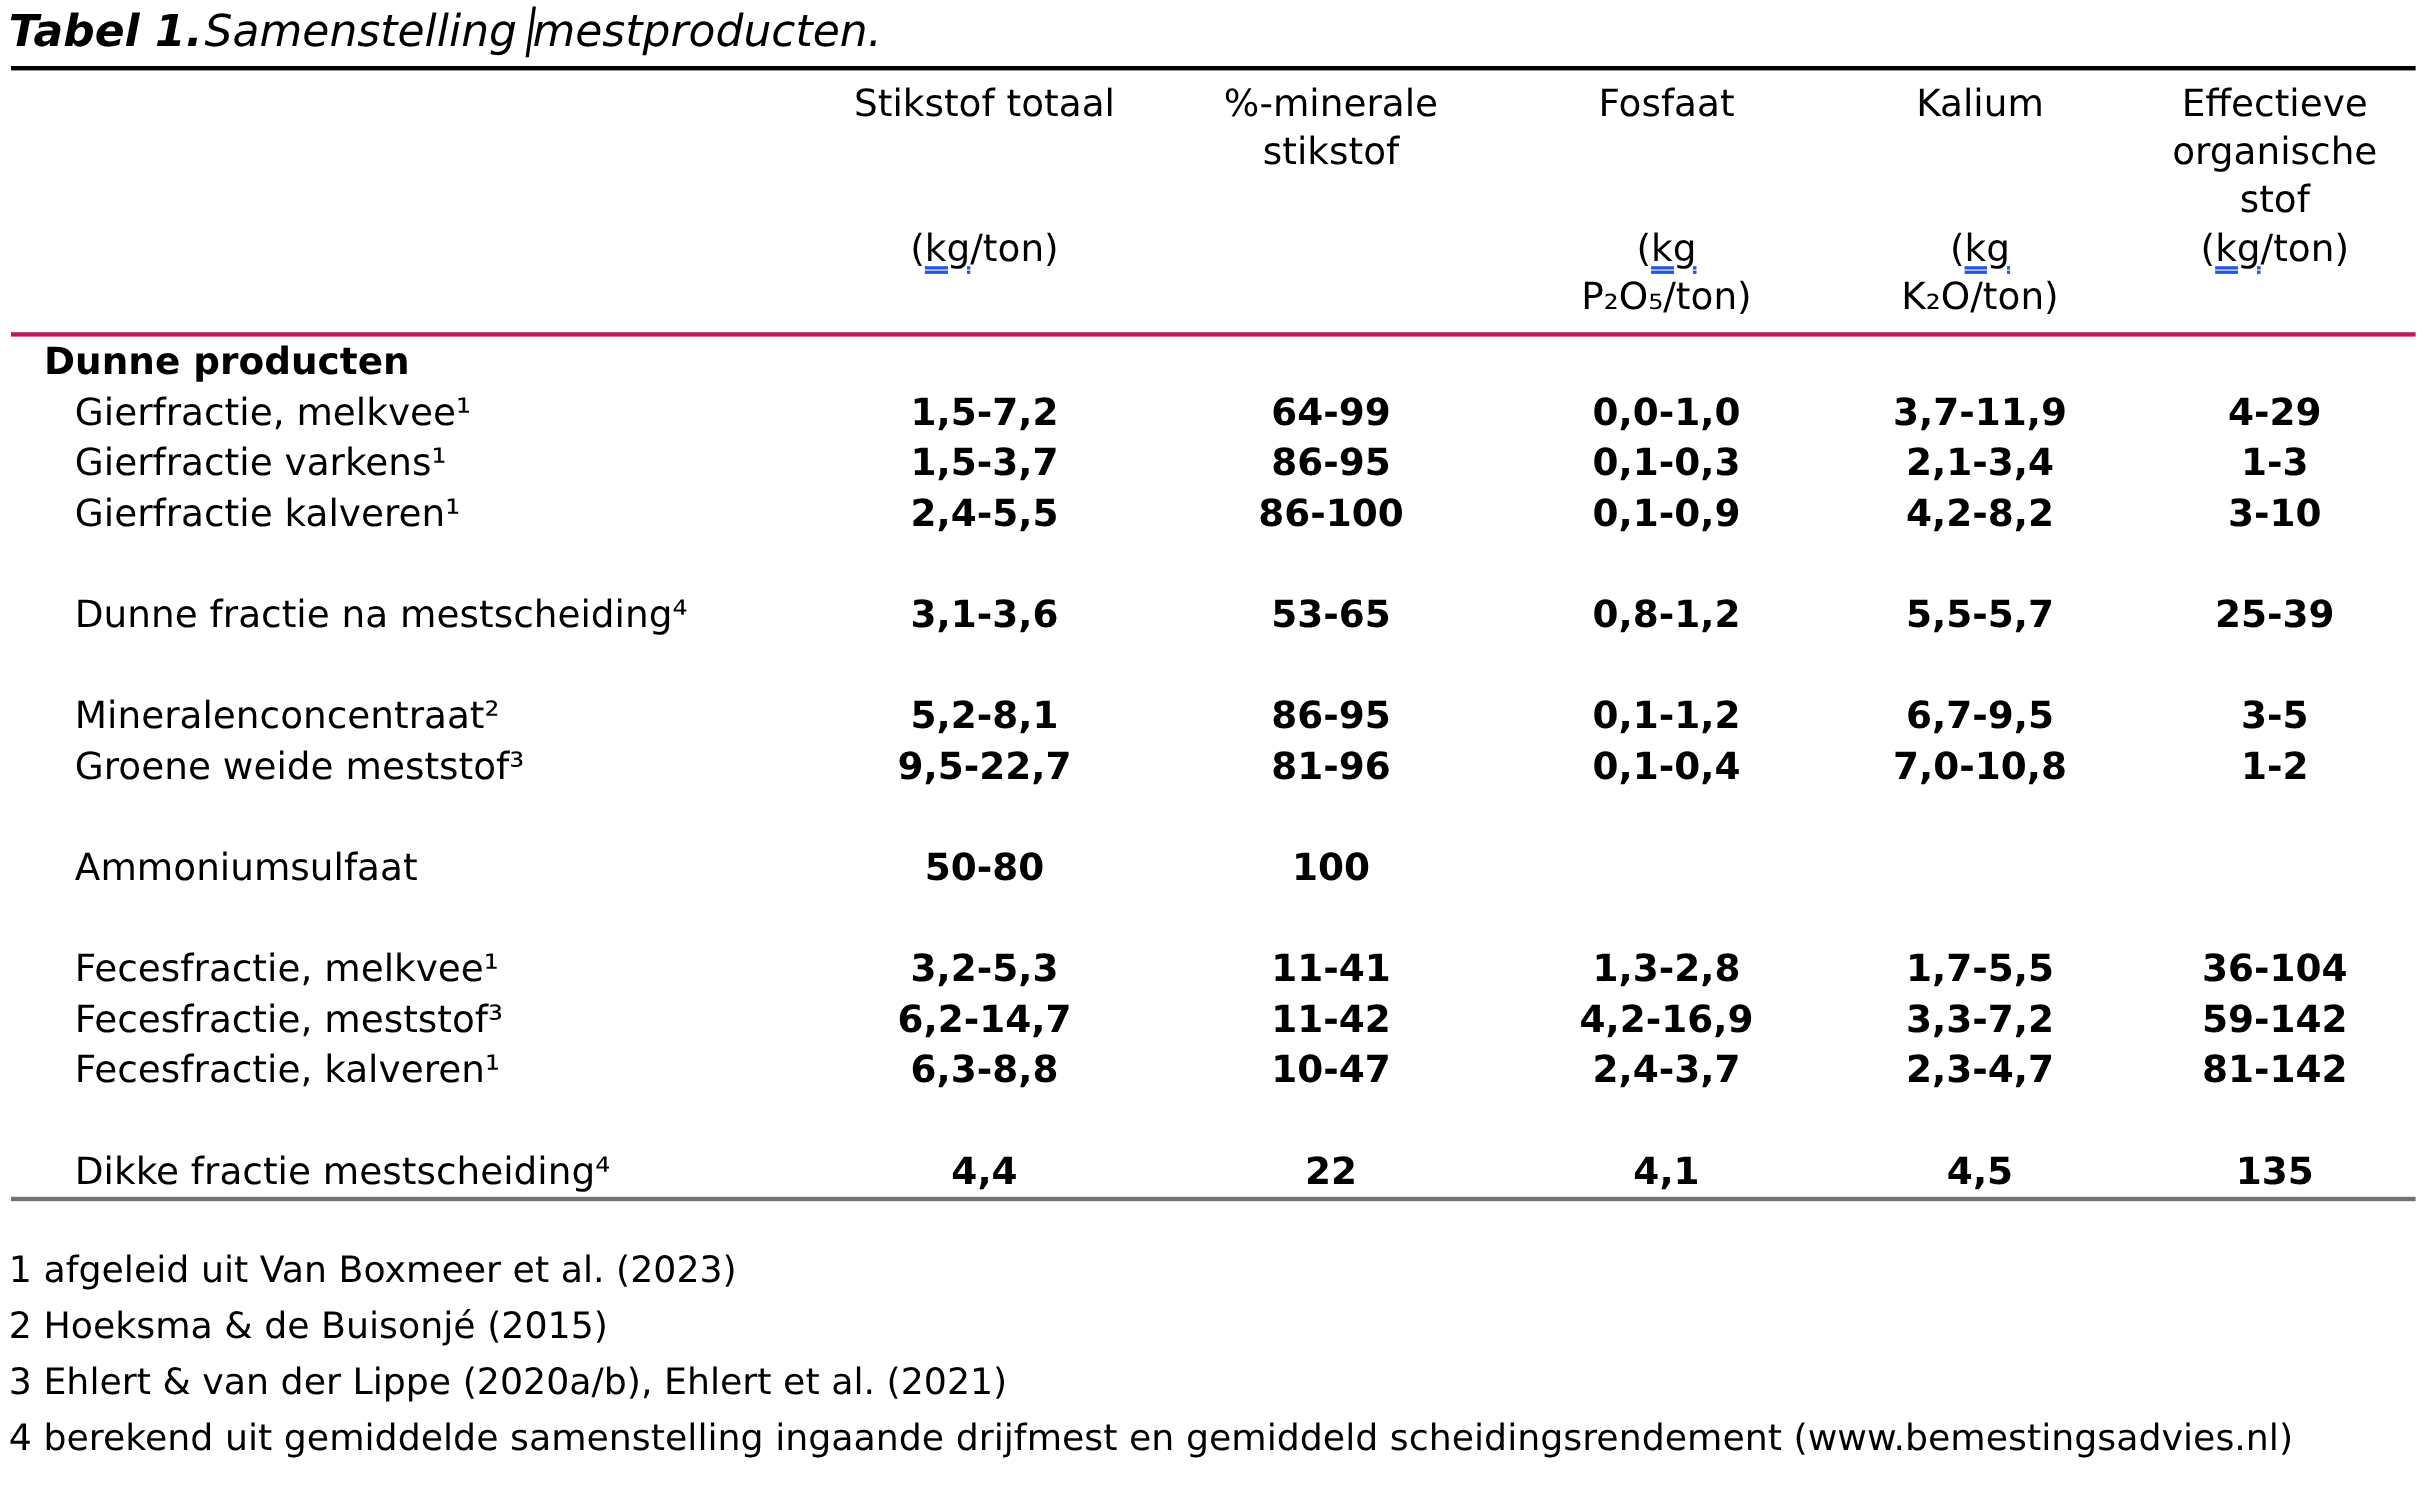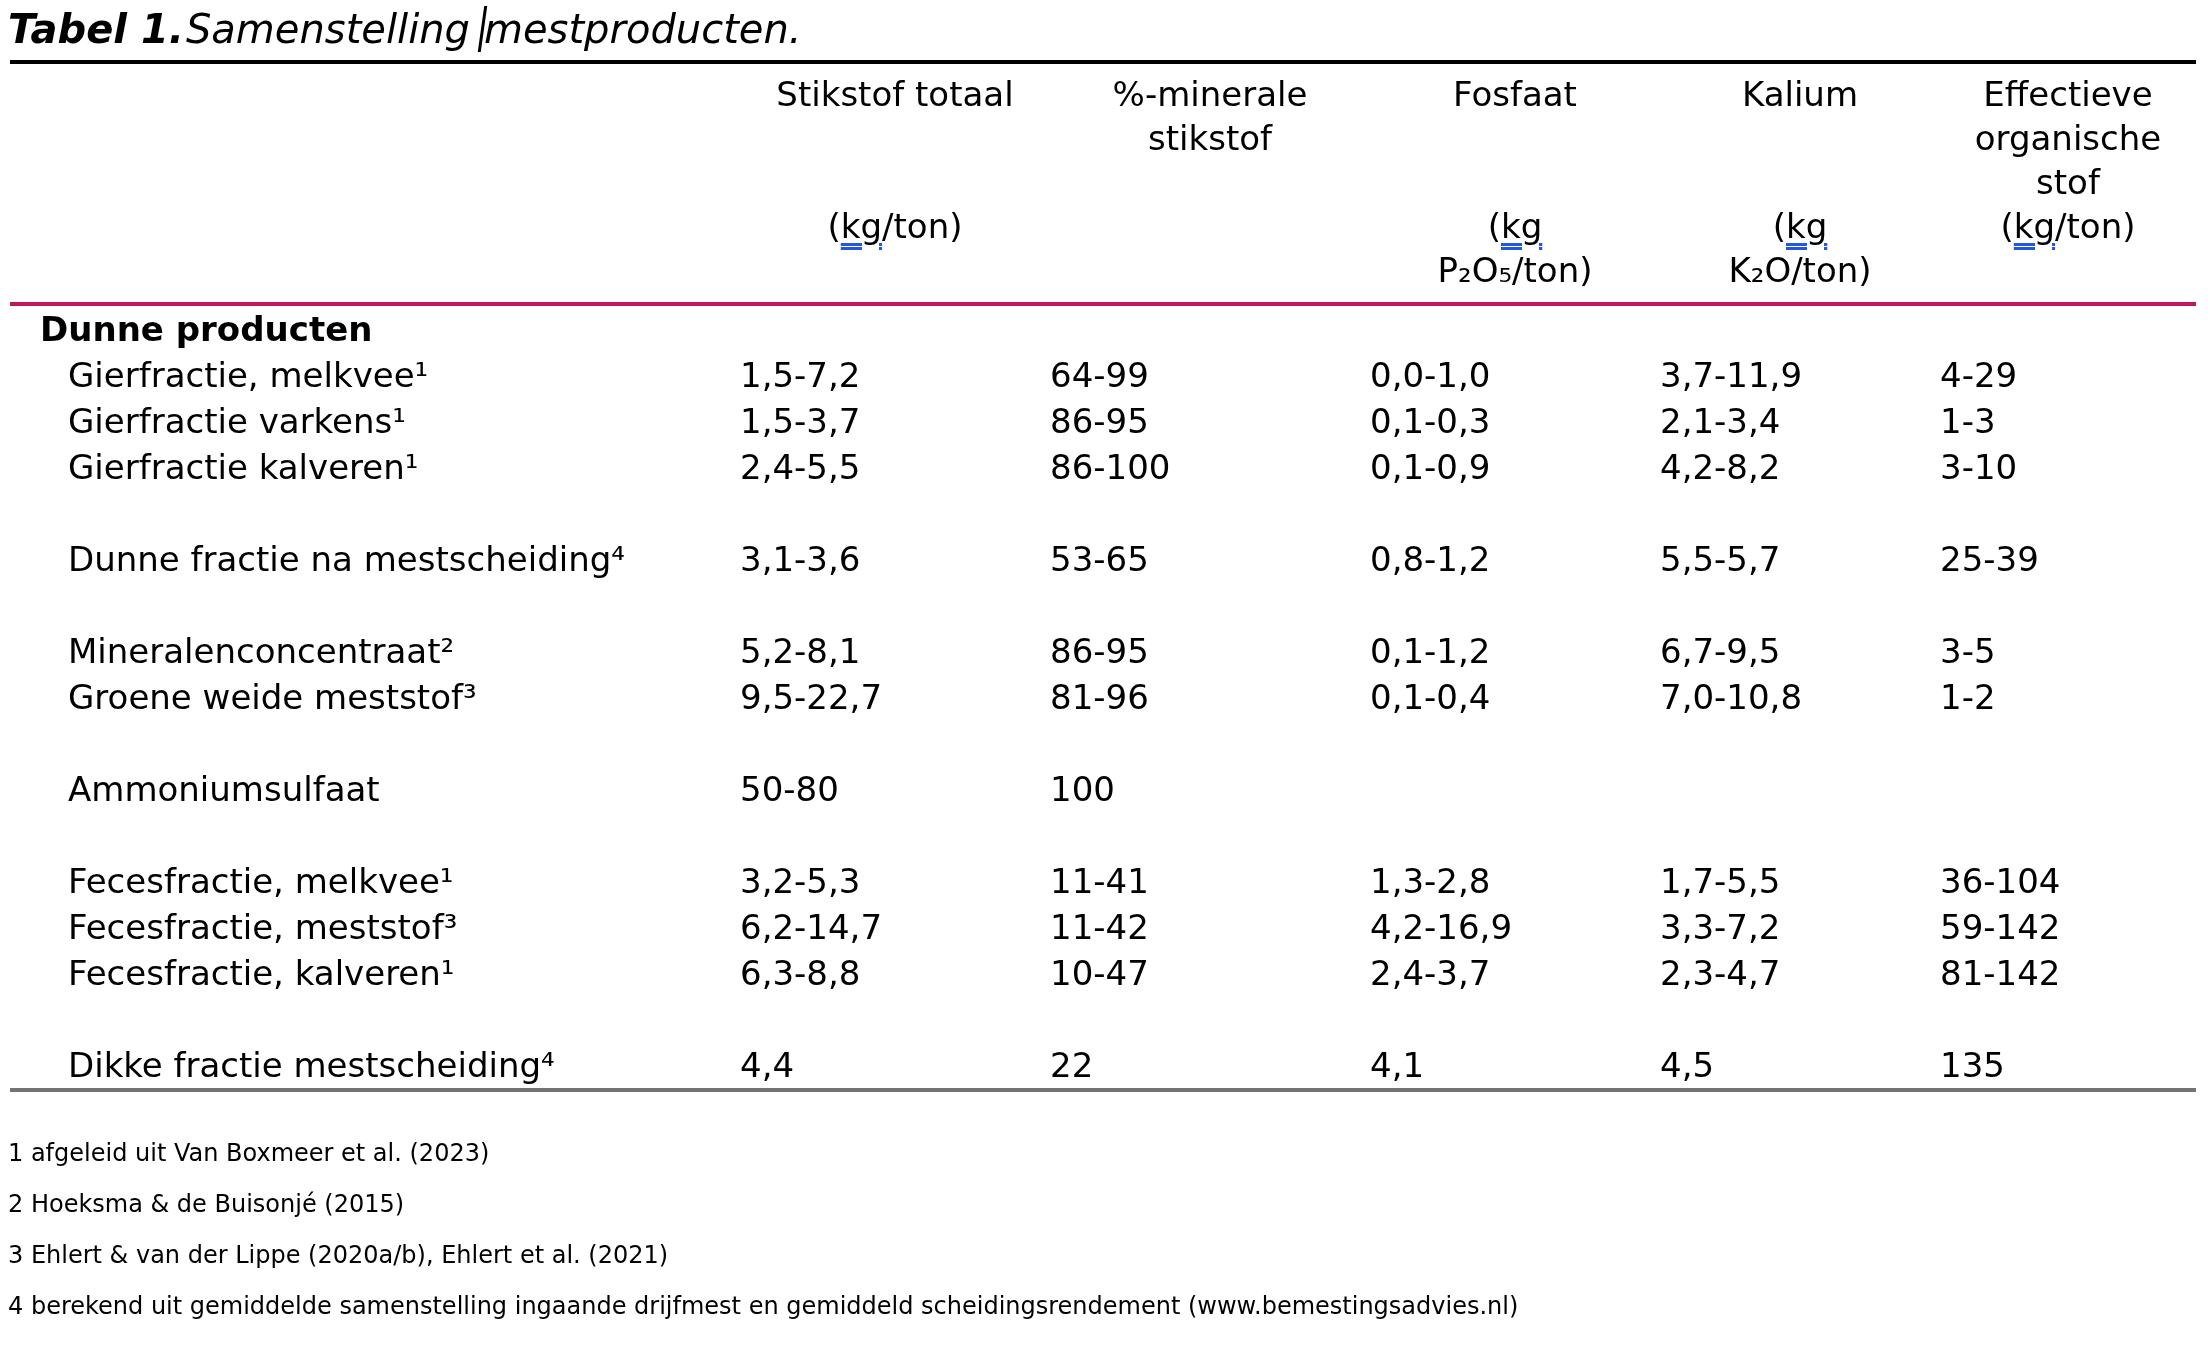--- a/index.html
+++ b/index.html
@@ -37,25 +37,25 @@
     text-decoration-color:#2457df;
     text-decoration-thickness:2.5px;
     text-underline-offset:5px;
   }
   td{
     font-size:34px;line-height:45px;height:46px;padding:0;
     vertical-align:middle;overflow:hidden;white-space:nowrap;
   }
   td.lbl{text-align:left;padding-left:58px;}
   tr.section td.lbl{font-weight:bold;padding-left:30px;}
-  td.num{}
+  td.num{text-align:center;font-weight:bold;}
   tbody tr:last-child td{border-bottom:4px solid #737373;}
   tr.spacer td{height:46px;}
   
-  .footnotes{position:absolute;left:8px;top:1128px;font-size:24px;}
+  .footnotes{position:absolute;left:8px;top:1128px;font-size:33px;}
   .fn{height:51px;line-height:51px;white-space:nowrap;}
 </style>
 </head>
 <body>
 
 <div class="page">
 
   <div class="doc-title">
     <span class="t-prefix">Tabel 1.</span>
     <span class="t-body">Samenstelling</span>

